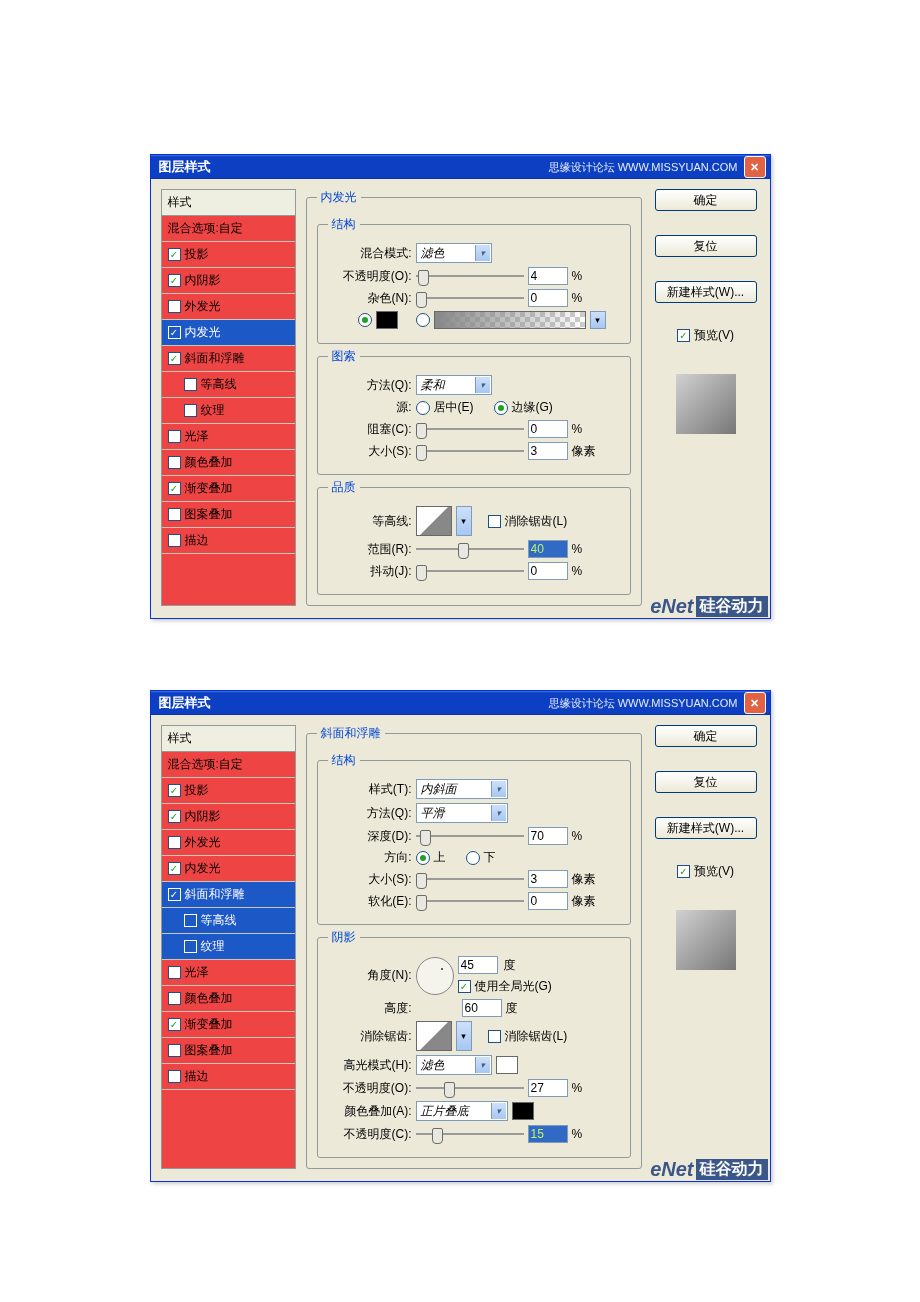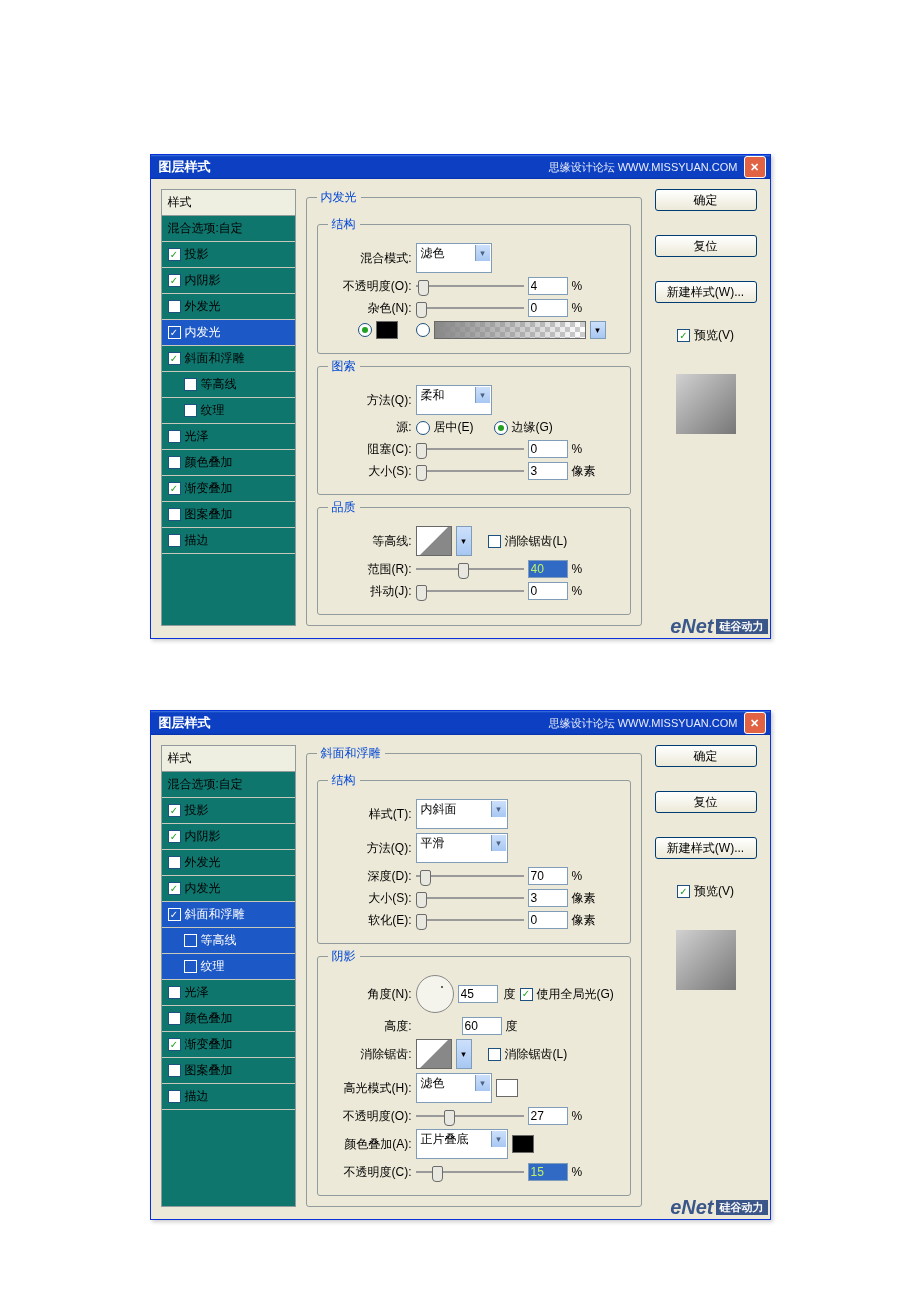--- a/index.html
+++ b/index.html
@@ -55,21 +55,21 @@
   }
   .body {
     padding: 10px 10px 12px 10px;
     display: flex;
     gap: 10px;
     position: relative;
   }
   .styles-list {
     width: 133px;
     border: 1px solid #919b9c;
-    background: #0f766e;
+    background: #ef4444;
   }
   .styles-header {
     padding: 4px 6px;
     border-bottom: 1px solid #919b9c;
     background: #efefe1;
   }
   .styles-list .item {
     padding: 4px 6px;
     border-bottom: 1px solid #c8c8bb;
     display: flex;
@@ -176,23 +176,24 @@
     width: 6px; height: 6px;
     background: #21a121;
     border-radius: 50%;
   }
   .dropdown {
     height: 18px;
     border: 1px solid #7f9db9;
     background: #fff;
     display: inline-flex;
     align-items: center;
-    padding: 0 16px 10px 4px;
+    padding: 0 16px 0 4px;
     position: relative;
     min-width: 54px;
+    font-style: italic;
   }
   .dropdown .arrow {
     position: absolute;
     right: 1px; top: 1px;
     width: 14px; height: 16px;
     background: linear-gradient(#cde0fb,#a7c7f2);
     border-left: 1px solid #7f9db9;
     display:flex;align-items:center;justify-content:center;
     font-size: 9px;
     color:#4d6185;
@@ -245,21 +246,21 @@
   .enet {
     position:absolute;
     right:2px;bottom:0px;
     font-weight:bold;
     font-style:italic;
     font-size:20px;
     color:#1d3e7c;
     opacity:0.85;
     display:flex;align-items:center;gap:2px;
   }
-  .enet .cn{font-size:11px;font-style:normal;background:#1d3e7c;color:#fff;padding:0 4px;}
+  .enet .cn{font-size:16px;font-style:normal;background:#1d3e7c;color:#fff;padding:0 4px;}
 </style>
 </head>
 <body>
 
 <div class="dialog">
   <div class="titlebar">
     <span>图层样式</span>
     <span class="spacer"></span>
     <span class="watermark">思缘设计论坛 WWW.MISSYUAN.COM</span>
     <div class="close-btn">✕</div>
@@ -522,20 +523,28 @@
           </div>
           <div class="row">
             <span class="label">深度(D):</span>
             <div class="slider">
                 <div class="thumb" style="left:4px"></div>
               </div>
             <input class="num" value="70" style="">
             <span class="unit">%</span>
           </div>
           <div class="row">
+            <span class="label">方向:</span>
+            <span class="radio checked"></span>
+            <span>上</span>
+            <span style="width:12px"></span>
+            <span class="radio"></span>
+            <span>下</span>
+          </div>
+          <div class="row">
             <span class="label">大小(S):</span>
             <div class="slider">
                 <div class="thumb" style="left:0"></div>
               </div>
             <input class="num" value="3" style="">
             <span class="unit">像素</span>
           </div>
           <div class="row">
             <span class="label">软化(E):</span>
             <div class="slider">
@@ -543,21 +552,21 @@
               </div>
             <input class="num" value="0" style="">
             <span class="unit">像素</span>
           </div>
         </fieldset>
         <fieldset class="inner-fs">
           <legend>阴影</legend>
           <div class="row">
             <span class="label">角度(N):</span>
             <div class="angle-wheel"></div>
-            <div style="display:flex;gap:4px">
+            <div style="display:flex;flex-direction:column;gap:4px">
               <div style="display:flex;align-items:center;gap:6px">
                 <input class="num" value="45" style="">
                 <span>度</span>
               </div>
               <div style="display:flex;align-items:center;gap:4px">
                 <span class="cb-box">✓</span>
                 <span>使用全局光(G)</span>
               </div>
             </div>
           </div>

